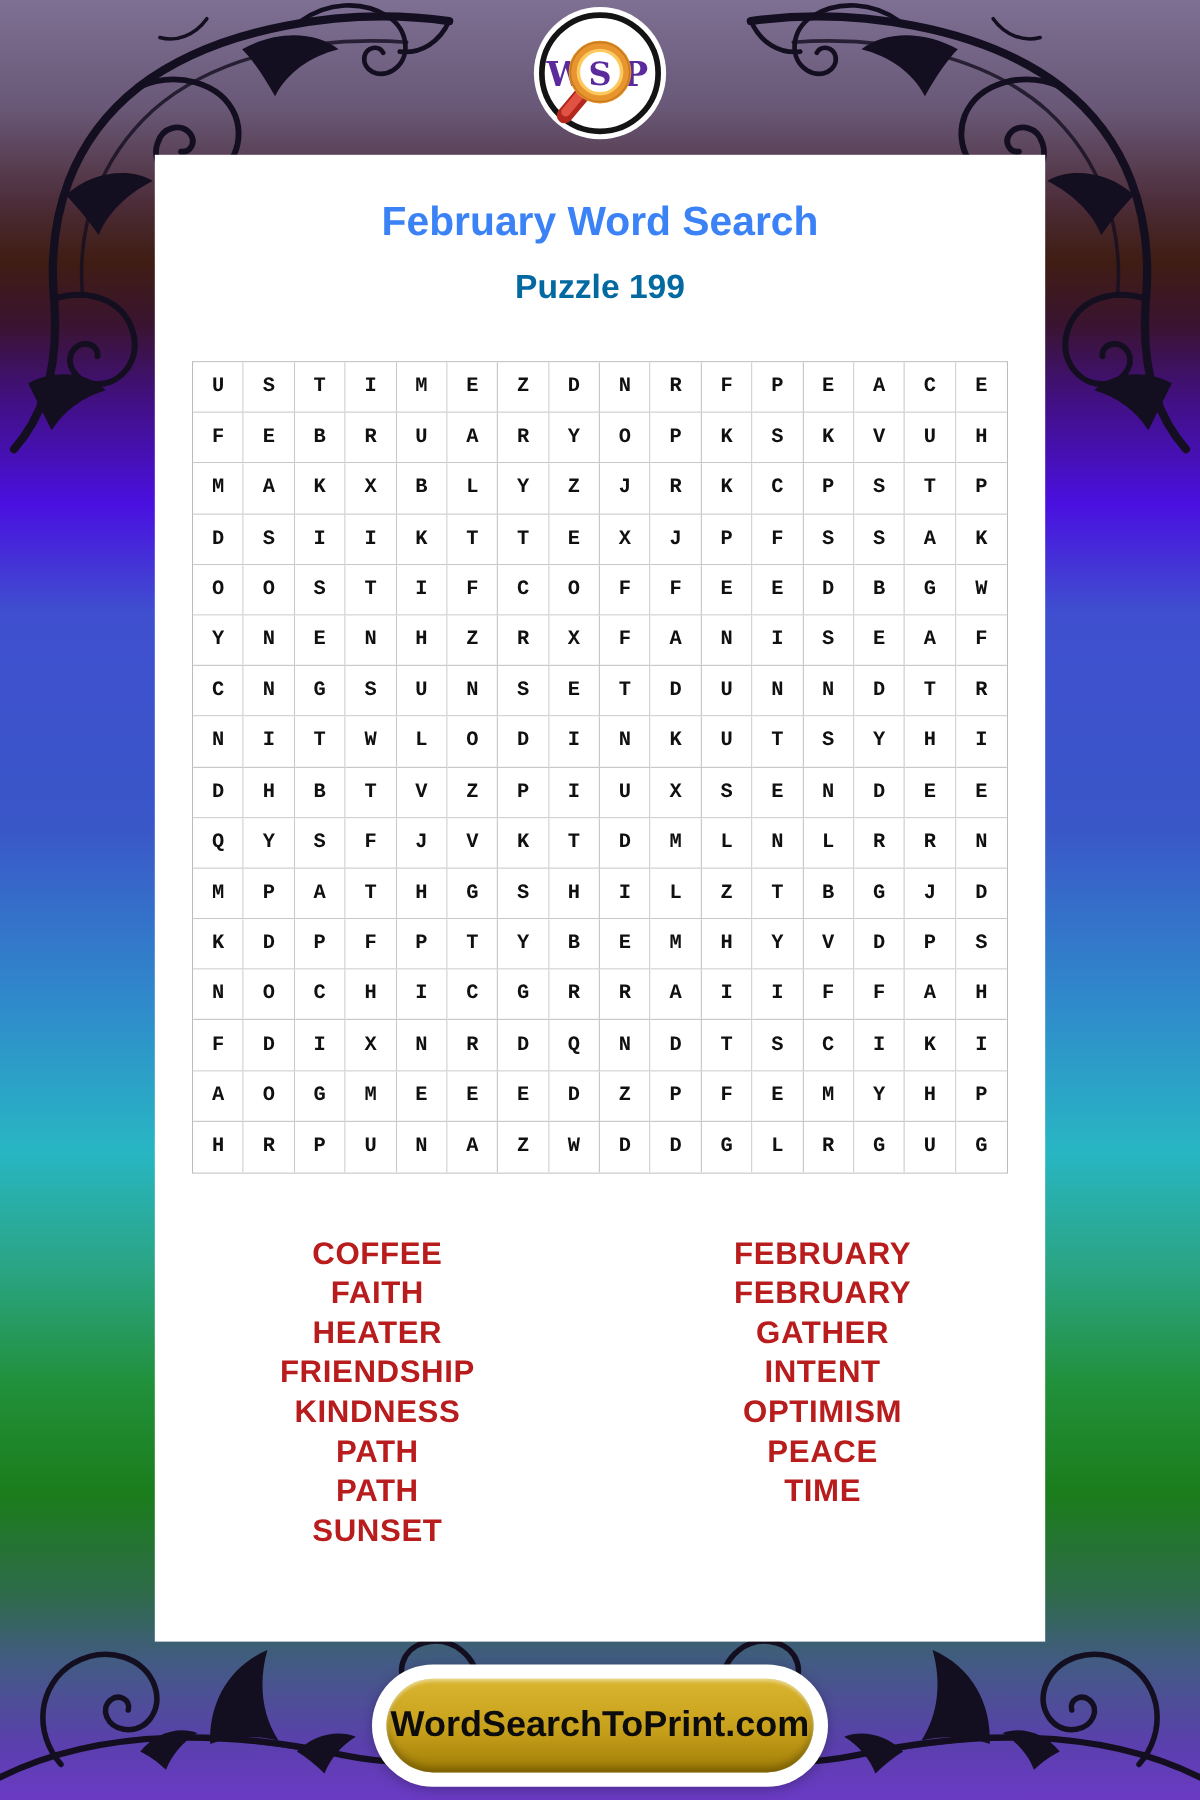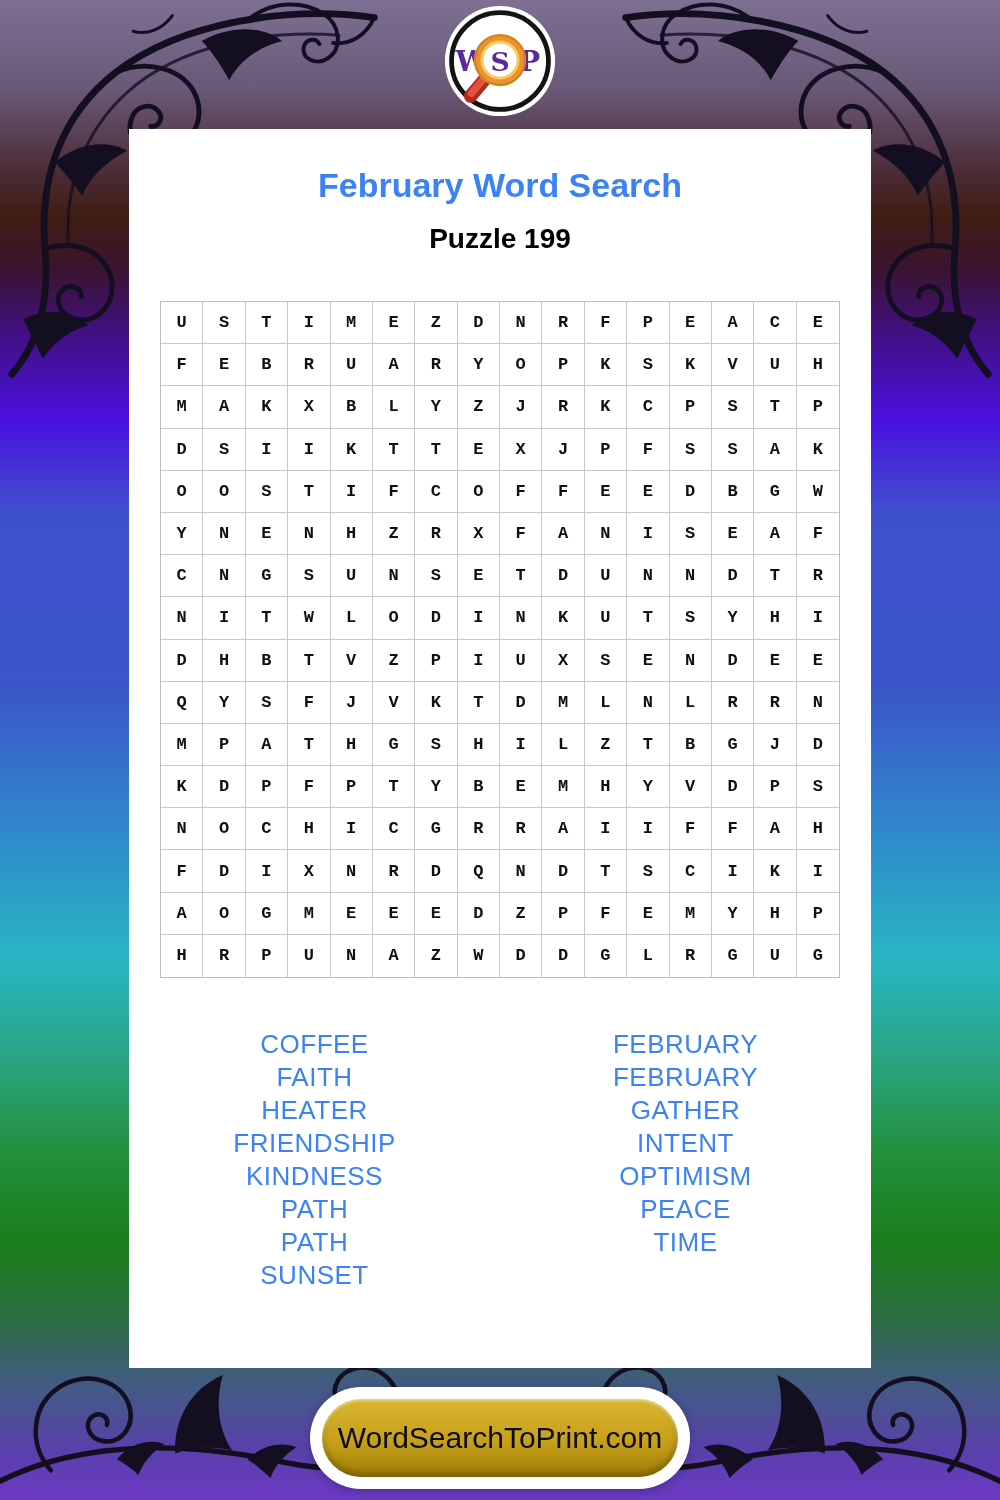--- a/index.html
+++ b/index.html
@@ -14,49 +14,49 @@
   .fl-tl{left:-4px;top:-4px;width:392px;height:392px;}
   .fl-tr{right:-4px;top:-4px;width:392px;height:392px;transform:scaleX(-1);}
   .fl-bl{left:-6px;bottom:-4px;width:430px;height:178px;}
   .fl-br{right:-6px;bottom:-4px;width:430px;height:178px;transform:scaleX(-1);}
 
   .card{position:absolute;left:129px;top:129px;width:742px;height:1239px;
     background:#ffffff;z-index:2;}
   .title{margin-top:36px;text-align:center;font-weight:bold;font-size:34px;
     color:#3b82f6;line-height:40px;}
   .subtitle{margin-top:17px;text-align:center;font-weight:bold;font-size:28px;
-    color:#000000;line-height:34px;}
+    color:#0369a1;line-height:34px;}
 
   .grid{margin:45px auto 0 auto;width:678px;border:1px solid #bcbcbc;
     box-sizing:content-box;}
   .grid-row{display:flex;}
   .grid-cell{width:42.375px;height:42.2px;box-sizing:border-box;
     border-right:1px solid #c9c9c9;border-bottom:1px solid #c9c9c9;
     display:flex;align-items:center;justify-content:center;
     font-family:"Liberation Mono",monospace;font-weight:bold;font-size:17px;
     color:#101010;background:#ffffff;}
   .grid-row .grid-cell:last-child{border-right:none;}
   .grid-row:last-child .grid-cell{border-bottom:none;}
 
   .words{display:flex;margin-top:50px;}
   .word-col{width:50%;text-align:center;}
-  .word{font-weight:normal;font-size:26px;line-height:33px;color:#3b82f6;
+  .word{font-weight:bold;font-size:26px;line-height:33px;color:#b91c1c;
     letter-spacing:0.5px;}
 
   .logo{position:absolute;left:443px;top:4px;width:114px;height:114px;z-index:3;}
 
   .footer-pill{position:absolute;left:310px;top:1387px;width:380px;height:102px;
     background:#ffffff;border-radius:51px;z-index:3;
     box-shadow:0 2px 10px rgba(0,0,0,0.25);}
   .footer-btn{position:absolute;left:12px;top:12px;right:12px;bottom:12px;
     border-radius:40px;
     background:linear-gradient(180deg,#d9b52f 0%,#c7a01b 55%,#9e7c06 100%);
     box-shadow:inset 0 2px 3px rgba(255,250,220,0.55), inset 0 -4px 6px rgba(90,70,0,0.55);
     display:flex;align-items:center;justify-content:center;}
-  .footer-btn span{font-weight:normal;font-size:30px;color:#0c0c0c;text-align:right;}
+  .footer-btn span{font-weight:bold;font-size:30px;color:#0c0c0c;text-align:right;}
 </style>
 </head>
 <body>
 
 <div id="page">
 
   <svg width="0" height="0" style="position:absolute">
     <defs>
       <g id="corner-flourish" stroke="#140f20" fill="none" stroke-linecap="round">
         <path d="M386 22 C300 10 190 26 122 78 C66 122 44 186 50 258 C54 306 46 352 16 386" stroke-width="7"></path>

